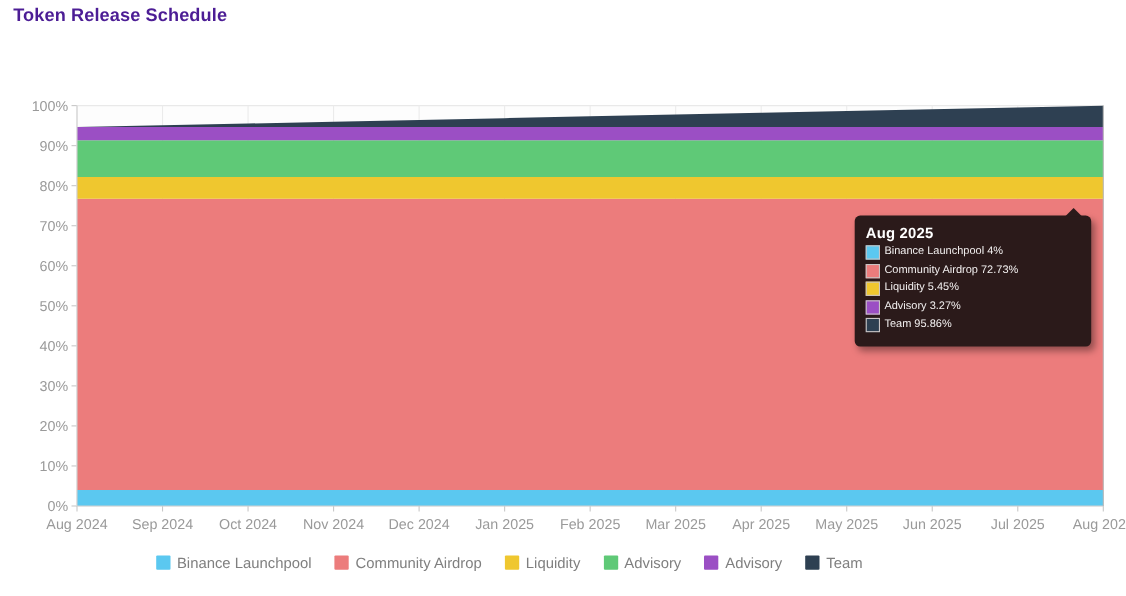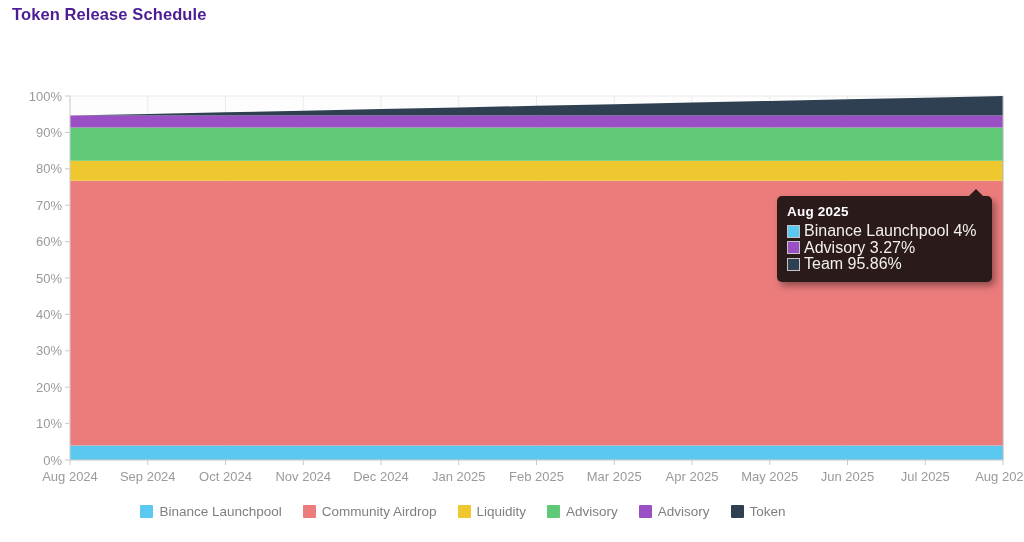--- a/index.html
+++ b/index.html
@@ -36,23 +36,23 @@
     width:0;height:0;
     border-left:8px solid transparent;
     border-right:8px solid transparent;
     border-bottom:8px solid #2b1a1a;
   }
   #tooltip-title {
     color:#ffffff; font-size:13.5px; font-weight:bold;
     margin-bottom:4px; letter-spacing:0.2px;
   }
   .tooltip-row {
-    display:flex; align-items:center;
+    display:flex; align-items:flex-start;
     height:16.5px;
-    color:#f2efef; font-size:16px; white-space:nowrap;
+    color:#f2efef; font-size:10px; white-space:nowrap;
   }
   .tt-swatch {
     width:13px;height:13px;
     border:1px solid #c9c4c4;
     margin-right:4px; flex:none;
   }
   
   #chart-legend {
     position:absolute; left:0; top:504px; width:926px;
     display:flex; justify-content:center; align-items:flex-end;
@@ -157,20 +157,28 @@
 
 <div id="chart-tooltip">
   <div id="tooltip-arrow"></div>
   <div id="tooltip-title">Aug 2025</div>
   <div id="tooltip-rows">
       <div class="tooltip-row">
         <span class="tt-swatch" style="background: rgb(91, 200, 240);"></span>
         <span>Binance Launchpool 4%</span>
       </div>
       <div class="tooltip-row">
+        <span class="tt-swatch" style="background: rgb(236, 124, 124);"></span>
+        <span>Community Airdrop 72.73%</span>
+      </div>
+      <div class="tooltip-row">
+        <span class="tt-swatch" style="background: rgb(239, 199, 47);"></span>
+        <span>Liquidity 5.45%</span>
+      </div>
+      <div class="tooltip-row">
         <span class="tt-swatch" style="background: rgb(155, 79, 196);"></span>
         <span>Advisory 3.27%</span>
       </div>
       <div class="tooltip-row">
         <span class="tt-swatch" style="background: rgb(46, 64, 82);"></span>
         <span>Team 95.86%</span>
       </div>
     </div>
 </div>
 
@@ -190,15 +198,15 @@
     <div class="legend-item">
       <span class="lg-swatch" style="background: rgb(95, 201, 119);"></span>
       <span class="lg-label">Advisory</span>
     </div>
     <div class="legend-item">
       <span class="lg-swatch" style="background: rgb(155, 79, 196);"></span>
       <span class="lg-label">Advisory</span>
     </div>
     <div class="legend-item">
       <span class="lg-swatch" style="background: rgb(46, 64, 82);"></span>
-      <span class="lg-label">Token</span>
+      <span class="lg-label">Team</span>
     </div>
   </div>
 
 </body></html>

